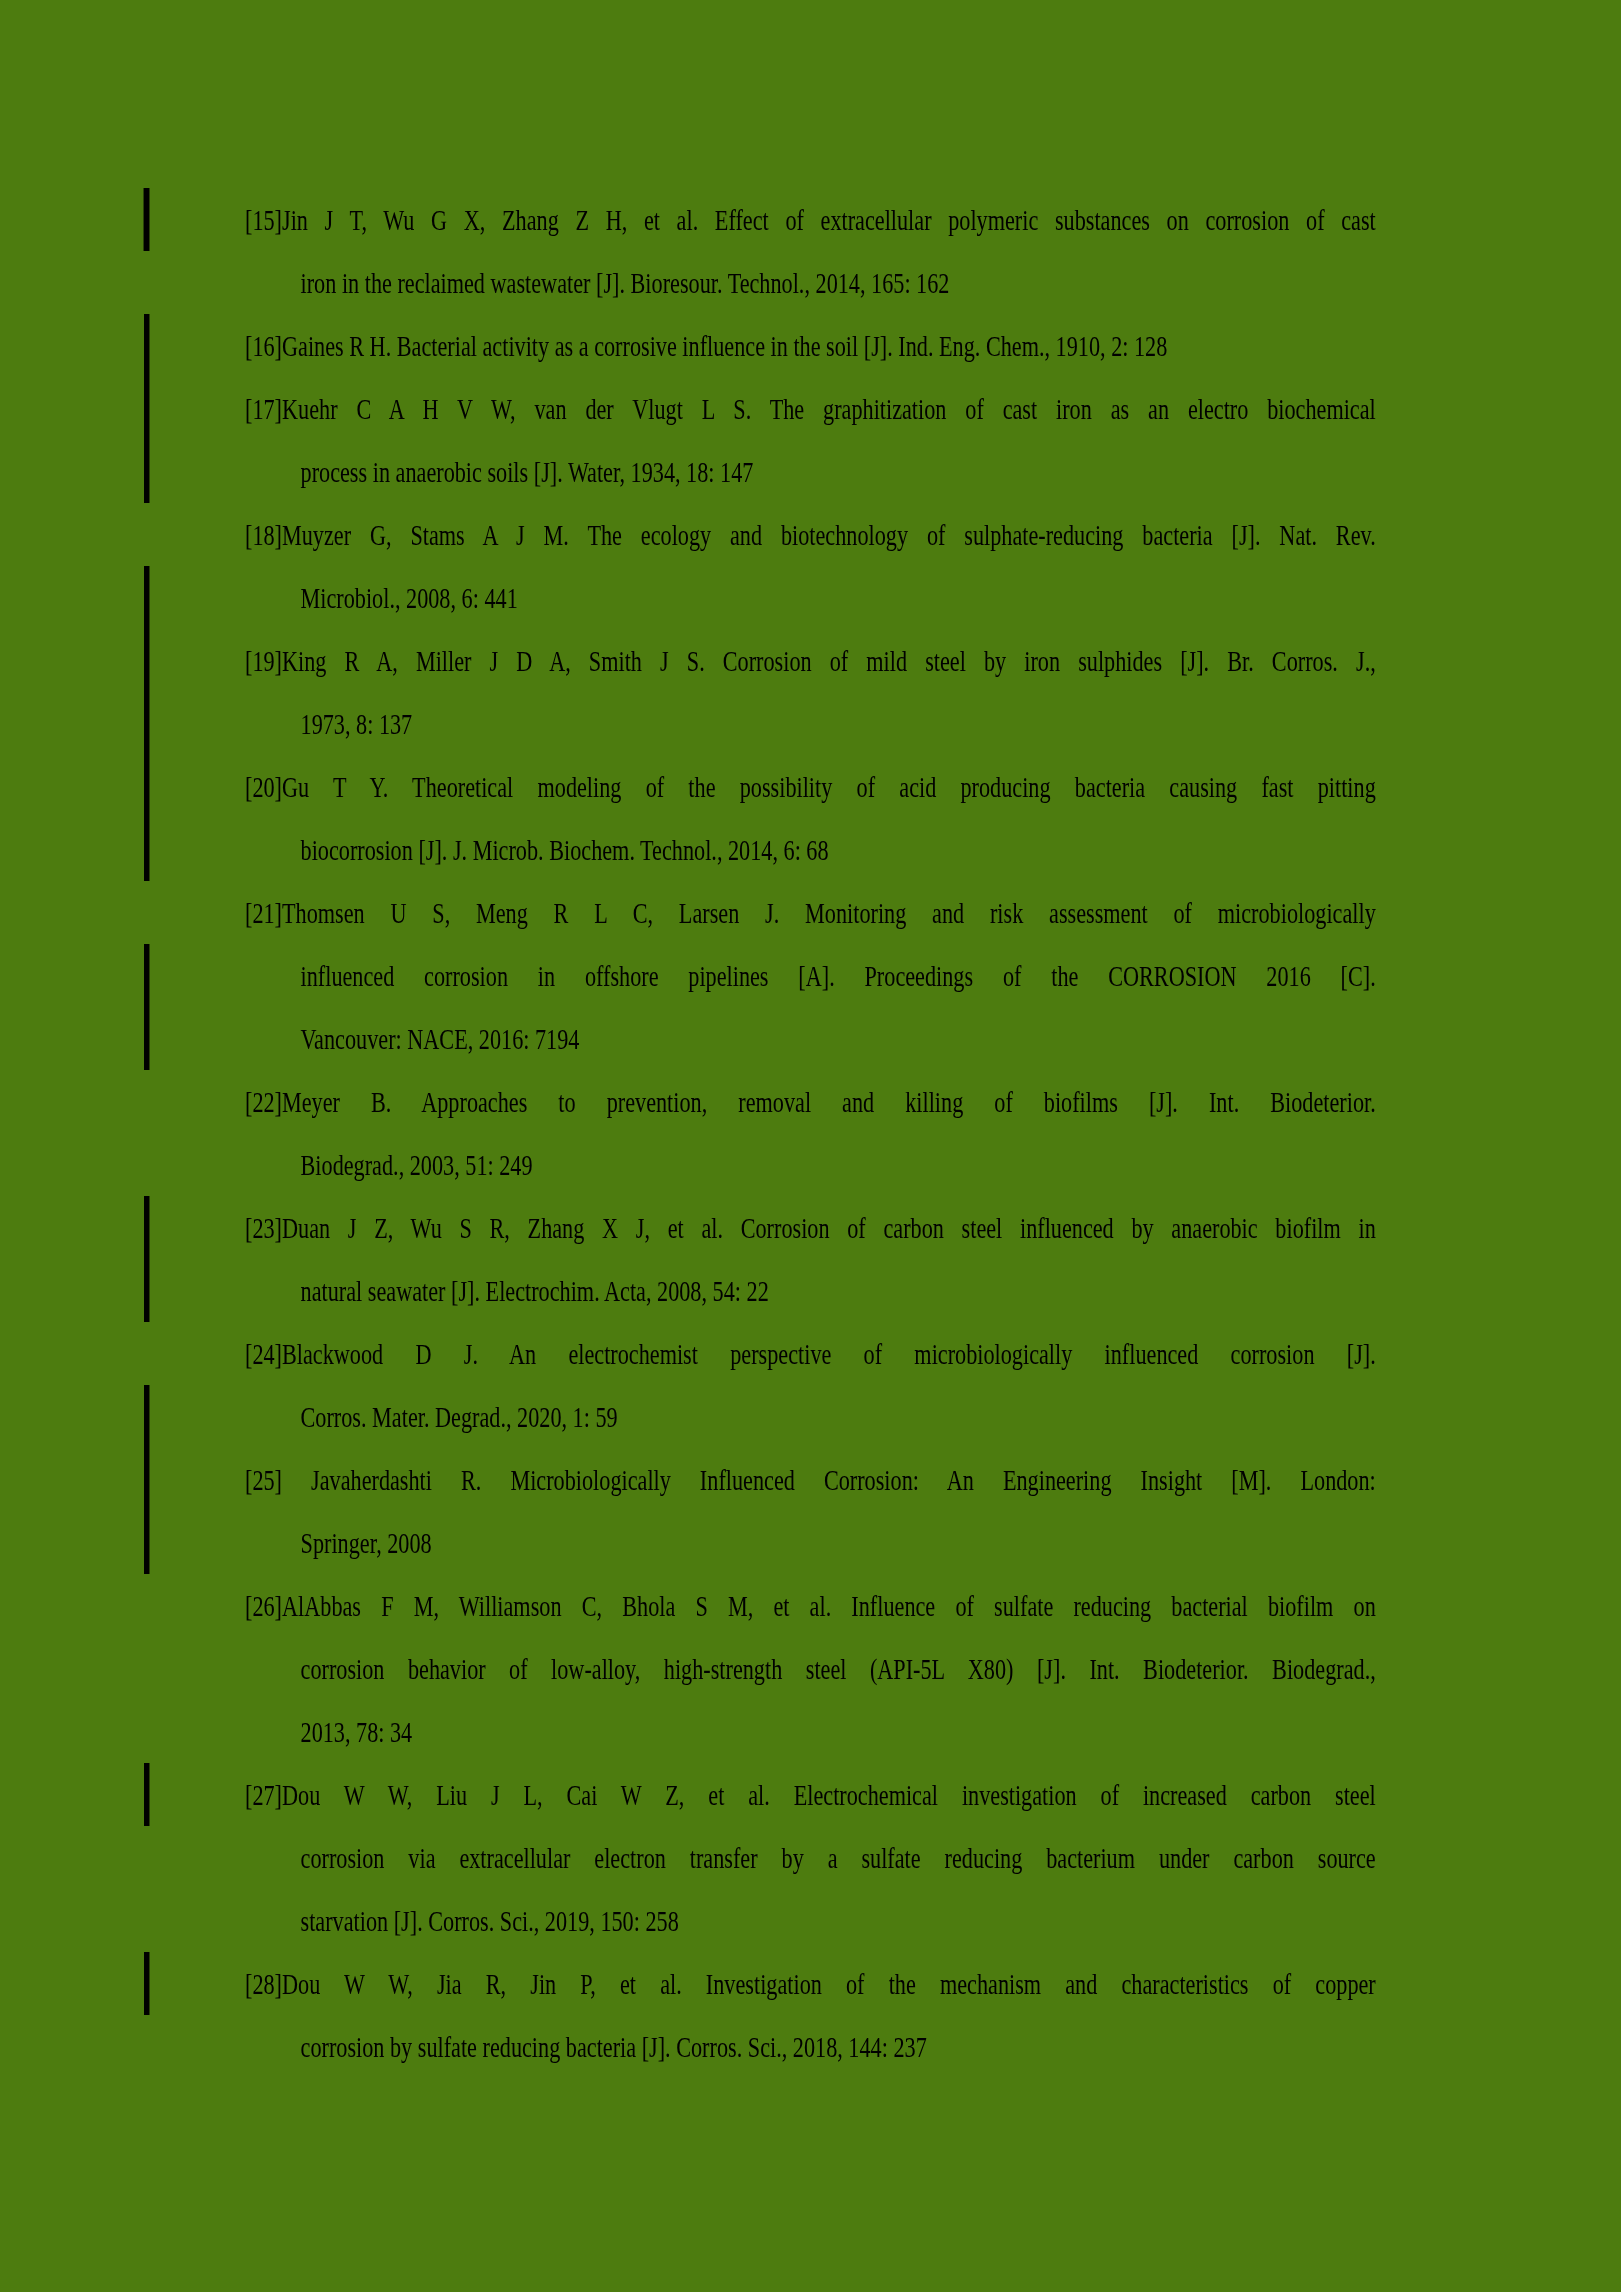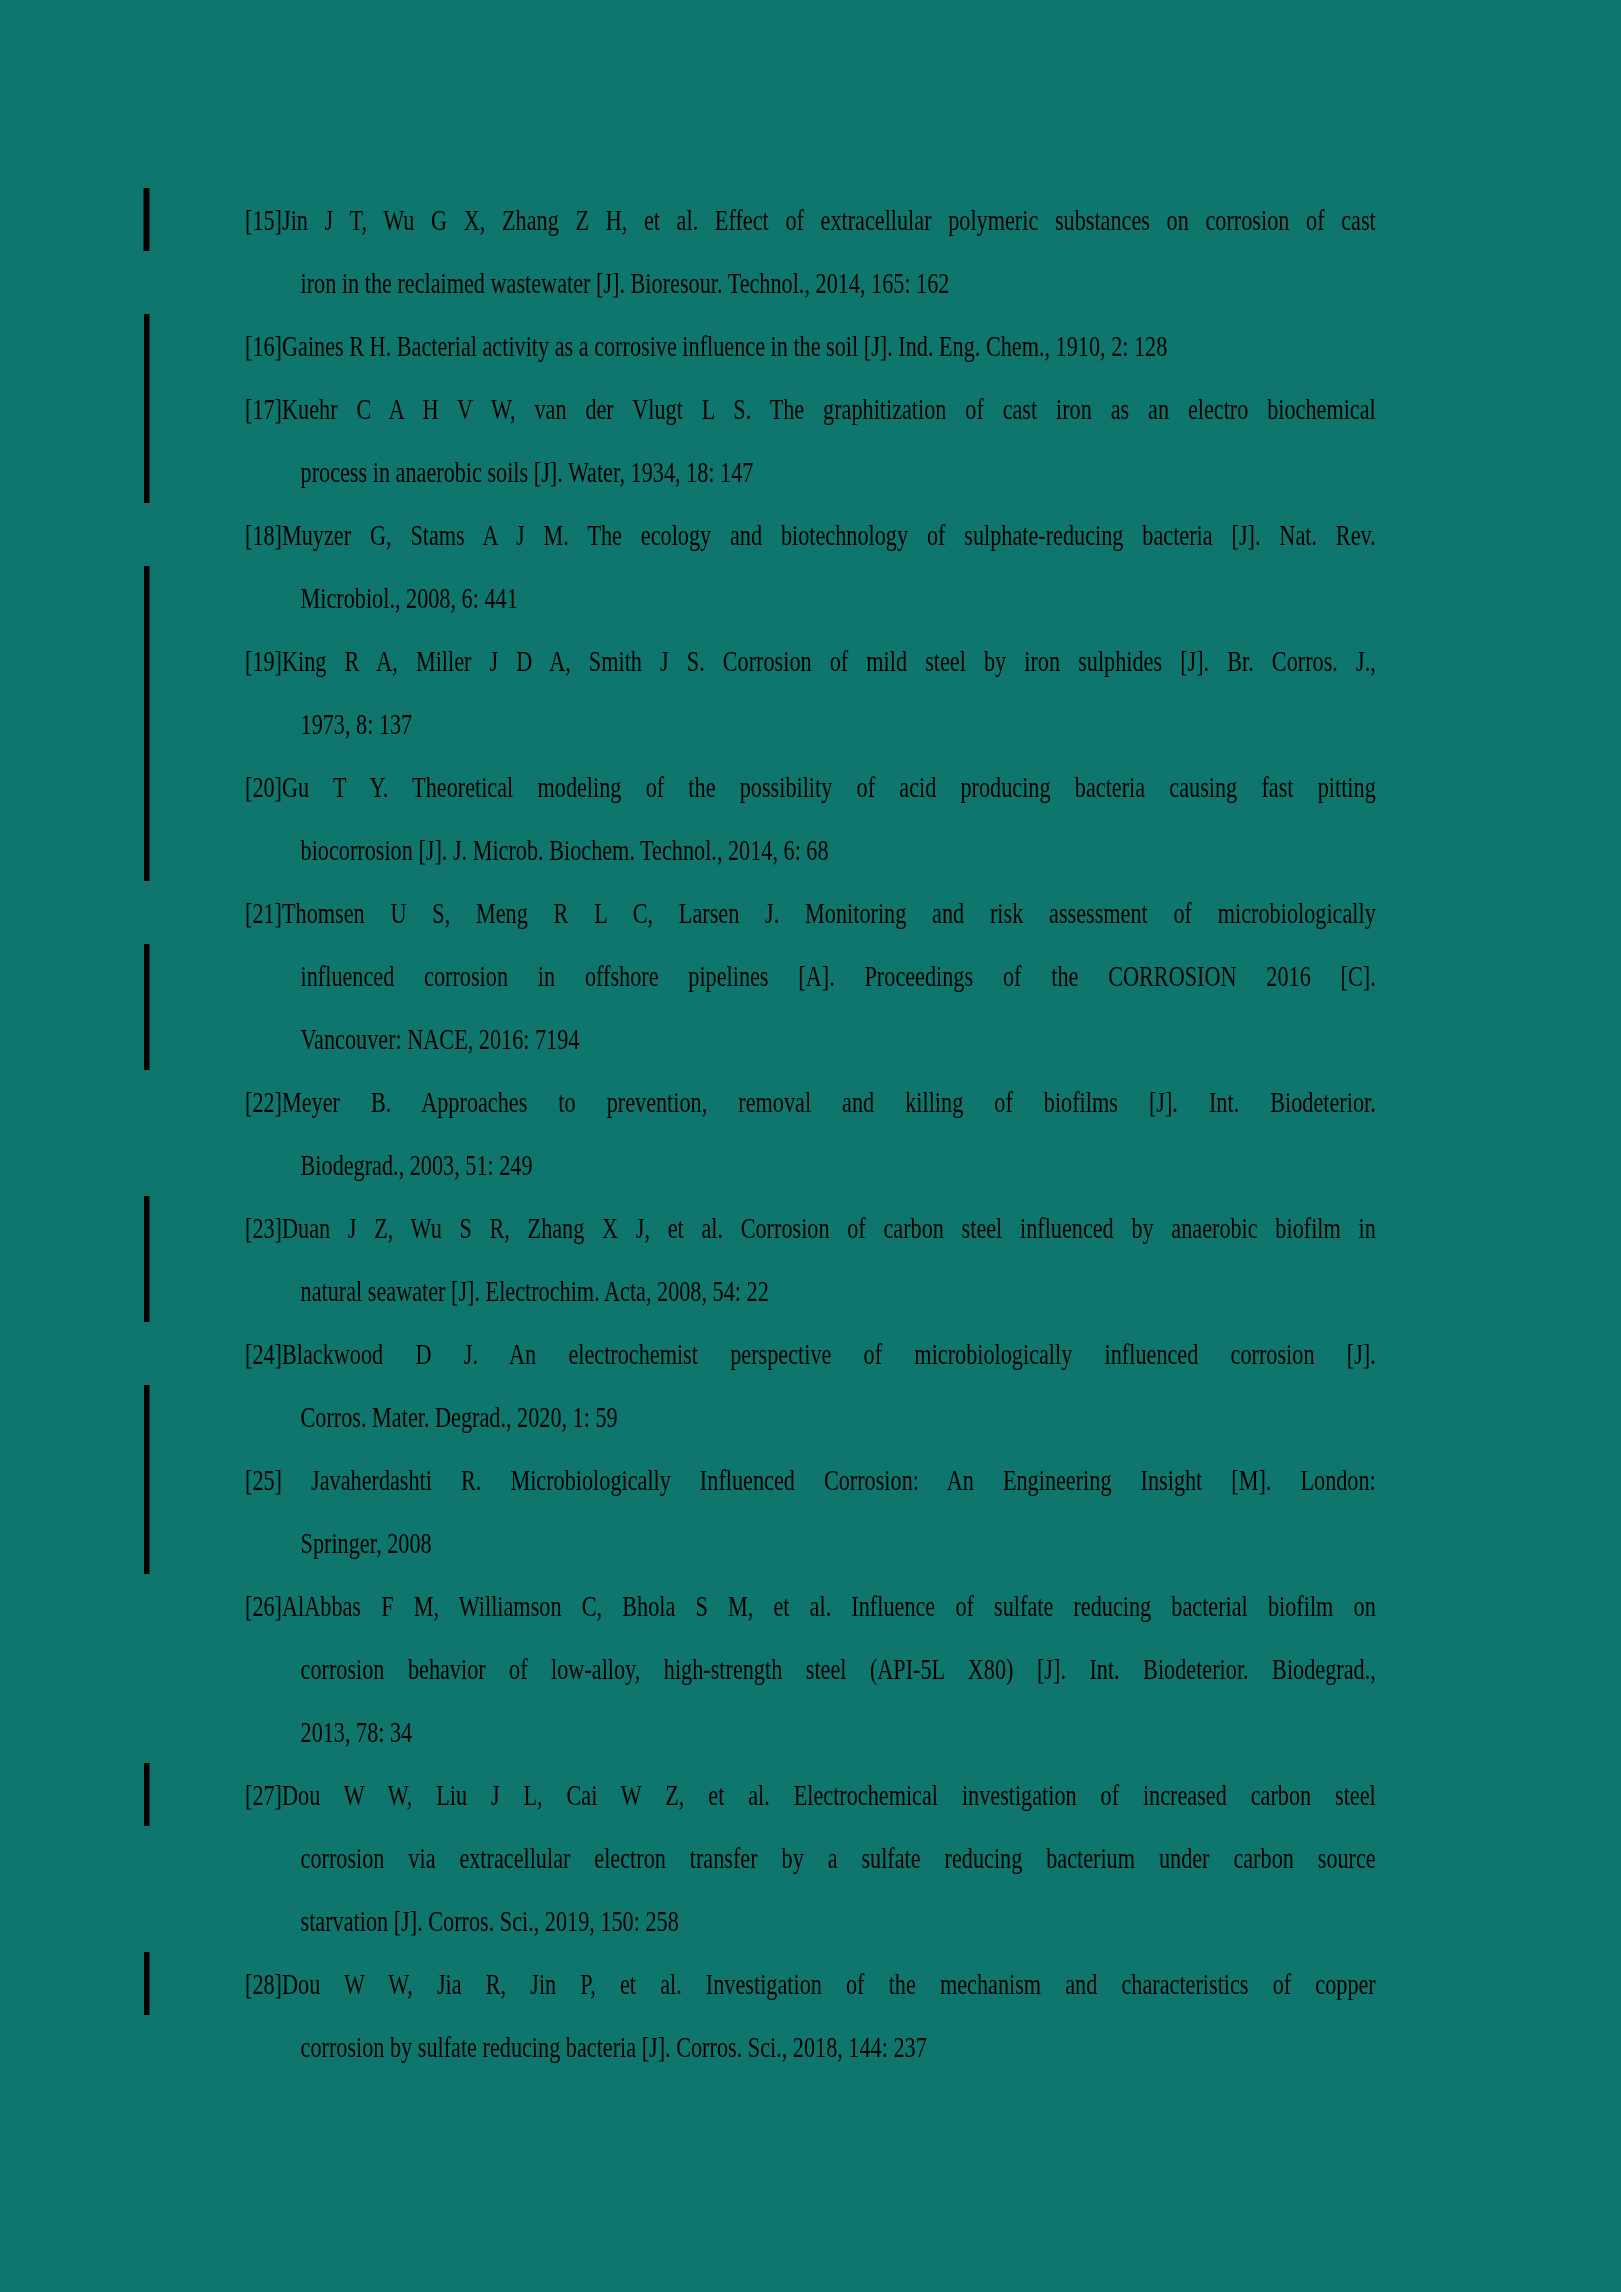--- a/index.html
+++ b/index.html
@@ -11,21 +11,21 @@
     width: 1621px;
     height: 2293px;
     position: relative;
     overflow: hidden;
     font-family: "Liberation Serif", "DejaVu Serif", serif;
     color: #000000;
   }
   .page {
     position: absolute;
     inset: 0;
-    background: #0f766e;
+    background: #4d7c0f;
   }
   
   .content {
     position: absolute;
     left: 245px;
     top: 188px;
     width: 1527px;
     transform: scaleX(0.7405);
     transform-origin: 0 0;
   }

